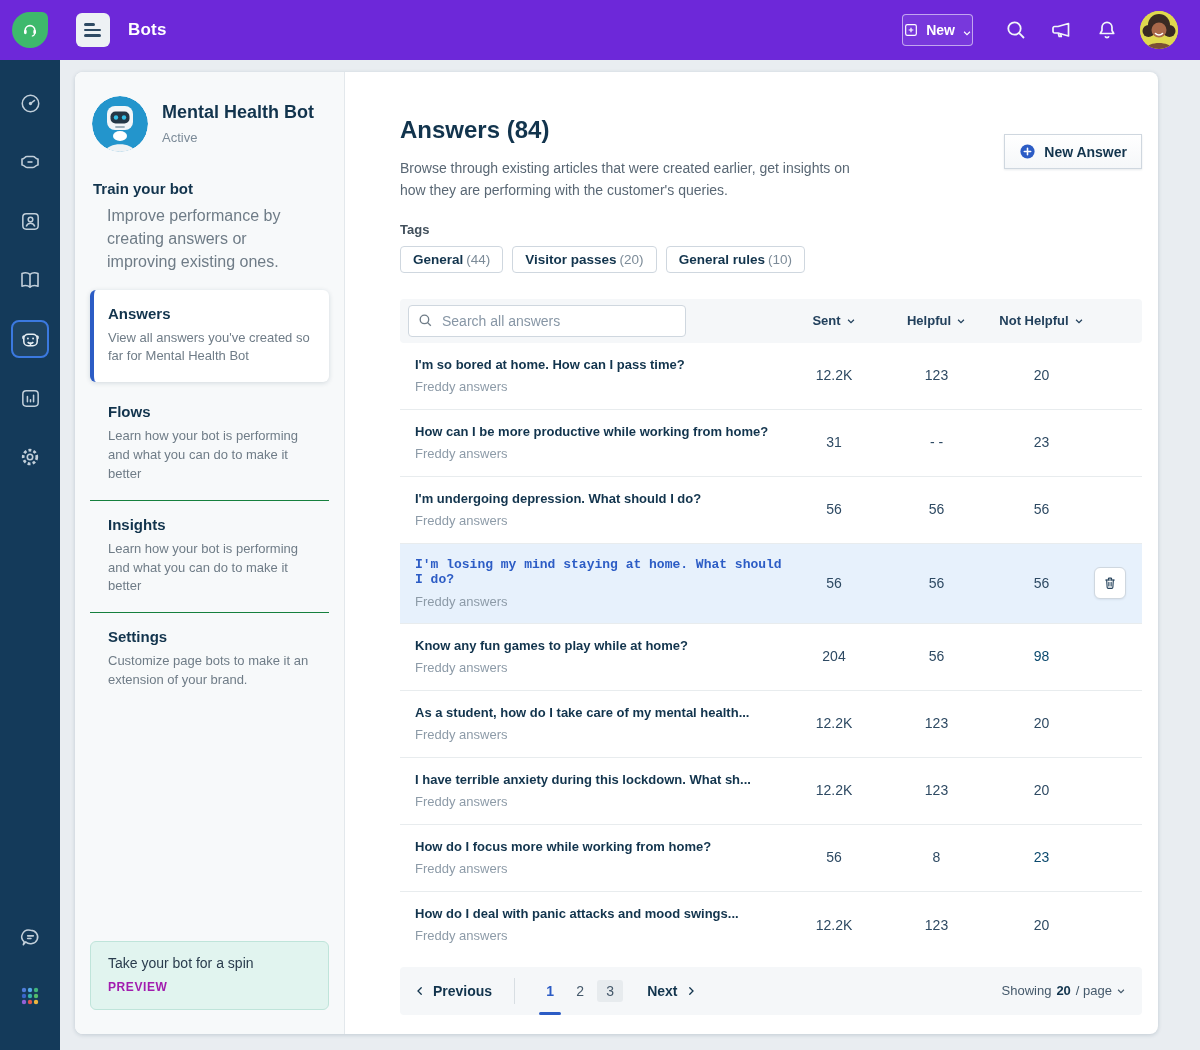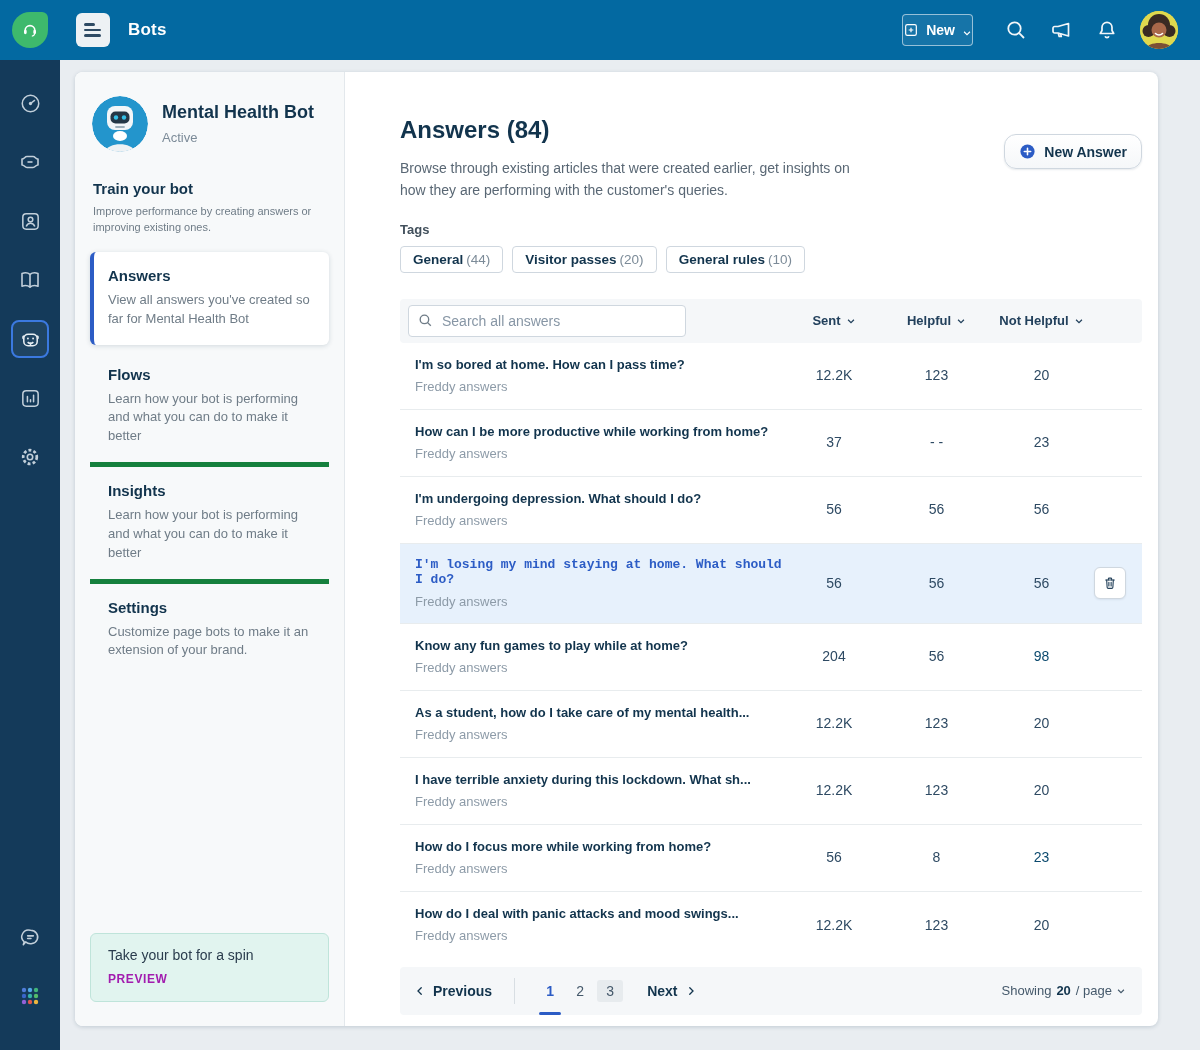--- a/index.html
+++ b/index.html
@@ -1,65 +1,65 @@
 <!DOCTYPE html>
 <html><head>
 <meta charset="utf-8">
 <style>
   * { margin:0; padding:0; box-sizing:border-box; }
   html,body { width:1200px; height:1050px; font-family:"Liberation Sans", sans-serif; background:#e9edf1; overflow:hidden; }
 
   
-  .topbar { position:absolute; top:0; left:0; width:1200px; height:60px; background:#0369a1; display:flex; align-items:center; z-index:5; }
+  .topbar { position:absolute; top:0; left:0; width:1200px; height:60px; background:#6d28d9; display:flex; align-items:center; z-index:5; }
   .logo-cell { width:60px; height:60px; display:flex; align-items:center; justify-content:center; flex:none; cursor:pointer; }
   .logo-shape { width:36px; height:36px; background:#3eb96c; border-radius:50% 6px 50% 50%; display:flex; align-items:center; justify-content:center; }
   .hamburger { width:34px; height:34px; background:#edf1f4; border-radius:6px; margin-left:16px; display:flex; flex-direction:column; justify-content:center; gap:3px; padding-left:8px; cursor:pointer; }
   .hamburger i { display:block; height:2.4px; border-radius:2px; background:#2e4a63; }
   .hamburger i:nth-child(1){ width:11px; }
   .hamburger i:nth-child(2){ width:17px; }
   .hamburger i:nth-child(3){ width:17px; }
   .topbar-title { color:#ffffff; font-size:17px; font-weight:bold; margin-left:18px; letter-spacing:.2px; }
   .topbar-right { margin-left:auto; display:flex; align-items:center; gap:21px; padding-right:22px; }
   .new-btn { display:flex; align-items:flex-end; gap:7px; color:#fff; font-size:14px; font-weight:600; border:1px solid rgba(255,255,255,.55); background:rgba(255,255,255,.08); border-radius:4px; padding:7px 0; cursor:pointer; margin-right:10px; }
   .tb-icon { color:#f2f6f9; display:flex; cursor:pointer; }
   .avatar { width:38px; height:38px; border-radius:50%; overflow:hidden; flex:none; cursor:pointer; background:#dfd84e; }
 
   
   .rail { position:absolute; top:60px; left:0; width:60px; height:990px; background:#143a5a; display:flex; flex-direction:column; align-items:center; padding-top:24px; z-index:4; }
   .rail-btn { width:38px; height:38px; display:flex; align-items:center; justify-content:center; color:#c2cfda; margin-bottom:21px; cursor:pointer; border-radius:8px; }
   .rail-btn.selected { border:2px solid #3b79e0; background:rgba(255,255,255,.05); color:#e8eef3; }
   .rail-bottom { margin-top:auto; display:flex; flex-direction:column; align-items:center; padding-bottom:14px; }
 
   
-  .content { position:absolute; top:60px; left:60px; width:1140px; height:990px; background:#e9edf1; padding:12px 42px 24px 15px; }
+  .content { position:absolute; top:60px; left:60px; width:1140px; height:990px; background:#e9edf1; padding:12px 42px 16px 15px; }
   .card { width:100%; height:100%; background:#ffffff; border-radius:8px; box-shadow:0 1px 4px rgba(18,52,77,.18); display:flex; overflow:hidden; }
 
   
   .panel { width:270px; flex:none; background:#f7f9fa; border-right:1px solid #e3e8ec; position:relative; padding:24px 15px; }
   .bot-header { display:flex; align-items:flex-start; gap:14px; padding:0 2px; margin-bottom:28px; }
   .bot-avatar { width:56px; height:56px; border-radius:50%; flex:none; overflow:hidden; }
   .bot-name { font-size:18px; font-weight:bold; color:#12344d; margin-top:6px; }
   .bot-status { font-size:13px; color:#7c8b98; margin-top:7px; }
   .sec-title { font-size:15px; font-weight:bold; color:#12344d; margin:0 3px 7px; }
-  .sec-desc { font-size:11px; color:#6f7c87; line-height:1.45; margin:0 3px 16px; }
+  .sec-desc { font-size:16px; color:#6f7c87; line-height:1.45; margin:0 17px 16px; }
   .nav-card { background:#fff; border-radius:6px; border-left:4px solid #2c5cc5; box-shadow:0 1px 5px rgba(18,52,77,.16); padding:15px 16px 16px 14px; margin-bottom:6px; cursor:pointer; }
   .nav-item { padding:15px 16px 16px 18px; cursor:pointer; }
-  .nav-item.divided { border-top:5px solid #15803d; }
+  .nav-item.divided { border-top:1px solid #15803d; }
   .nav-title { font-size:15px; font-weight:bold; color:#12344d; margin-bottom:7px; }
   .nav-desc { font-size:13px; color:#6f7c87; line-height:1.45; }
   .preview-box { position:absolute; left:15px; right:15px; bottom:24px; background:#e1f4ef; border:1px solid #bfe4da; border-radius:6px; padding:13px 17px 14px; }
   .preview-text { font-size:14px; color:#2a3c4d; }
   .preview-link { font-size:12px; font-weight:bold; color:#a21caf; letter-spacing:.6px; margin-top:9px; cursor:pointer; display:inline-block; }
 
   
   .main { flex:1; padding:44px 16px 16px 55px; position:relative; }
   .main-head { display:flex; justify-content:space-between; align-items:flex-start; }
   .main-title { font-size:24px; font-weight:bold; color:#12344d; }
   .main-desc { font-size:14px; color:#596774; line-height:1.6; margin-top:13px; max-width:470px; }
-  .new-answer { margin-top:18px; display:flex; align-items:center; gap:8px; border:1px solid #cfd7df; border-radius:12px; background:linear-gradient(#ffffff,#f5f7f9); padding:8px 14px; font-size:14px; font-weight:bold; color:#12344d; box-shadow:0 1px 2px rgba(18,52,77,.1); cursor:pointer; flex:none; }
+  .new-answer { margin-top:18px; display:flex; align-items:center; gap:8px; border:1px solid #cfd7df; border-radius:0; background:linear-gradient(#ffffff,#f5f7f9); padding:8px 14px; font-size:14px; font-weight:bold; color:#12344d; box-shadow:0 1px 2px rgba(18,52,77,.1); cursor:pointer; flex:none; }
   .tags-label { font-size:13px; font-weight:bold; color:#42505c; margin-top:20px; }
   .tags-row { display:flex; gap:9px; margin-top:9px; }
   .tag-chip { border:1px solid #cfd7df; border-radius:4px; background:#fff; padding:5px 12px; font-size:13.5px; font-weight:bold; color:#12344d; cursor:pointer; }
   .tag-chip .cnt { font-weight:normal; color:#7c8b98; margin-left:3px; }
 
   
   .grid-cols { display:grid; grid-template-columns:1fr 100px 105px 105px 48px; align-items:center; }
   .thead { background:#f5f7f9; border-radius:4px; height:44px; margin-top:26px; }
   .search-wrap { position:relative; width:278px; margin-left:8px; }
   .search-input { width:100%; height:32px; border:1px solid #cfd7df; border-radius:4px; font-size:14px; color:#12344d; padding:0 10px 0 33px; outline:none; font-family:"Liberation Sans",sans-serif; }
@@ -352,21 +352,21 @@
         <div class="cell-n">12.2K</div>
         <div class="cell-n">123</div>
         <div class="cell-n">20</div>
         <div></div>
       </div>
       <div class="row grid-cols">
         <div>
             <div class="q-title">How can I be more productive while working from home?</div>
             <div class="q-sub">Freddy answers</div>
           </div>
-        <div class="cell-n">37</div>
+        <div class="cell-n">31</div>
         <div class="cell-n">- -</div>
         <div class="cell-n">23</div>
         <div></div>
       </div>
       <div class="row grid-cols">
         <div>
             <div class="q-title">I'm undergoing depression. What should I do?</div>
             <div class="q-sub">Freddy answers</div>
           </div>
         <div class="cell-n">56</div>

